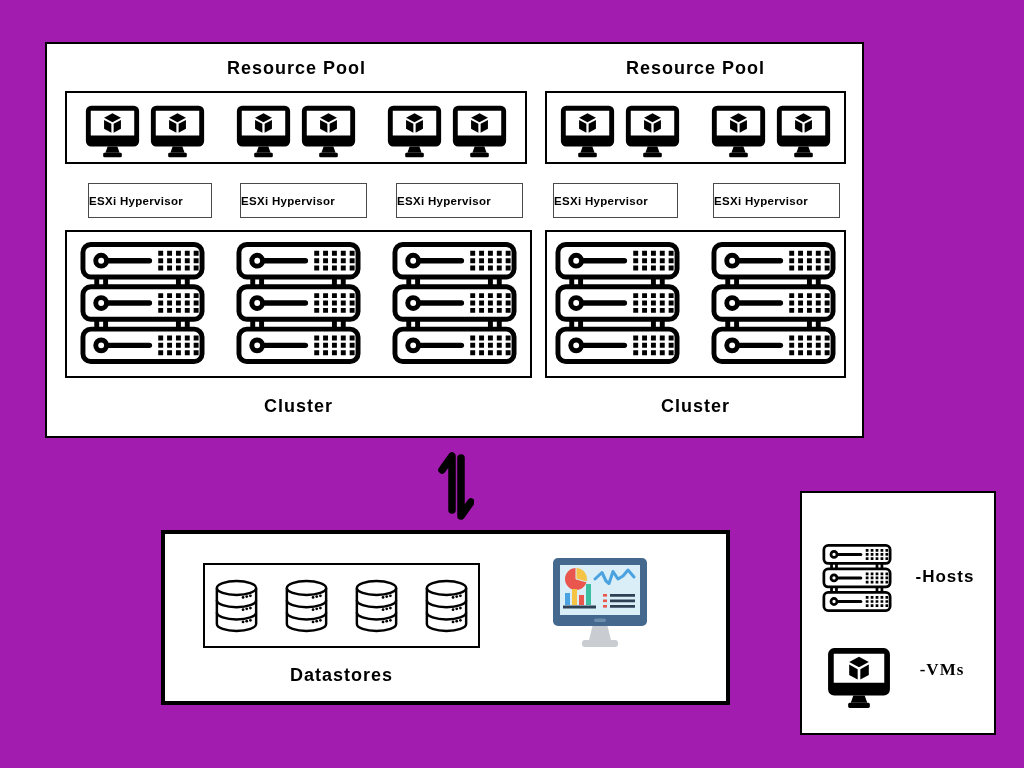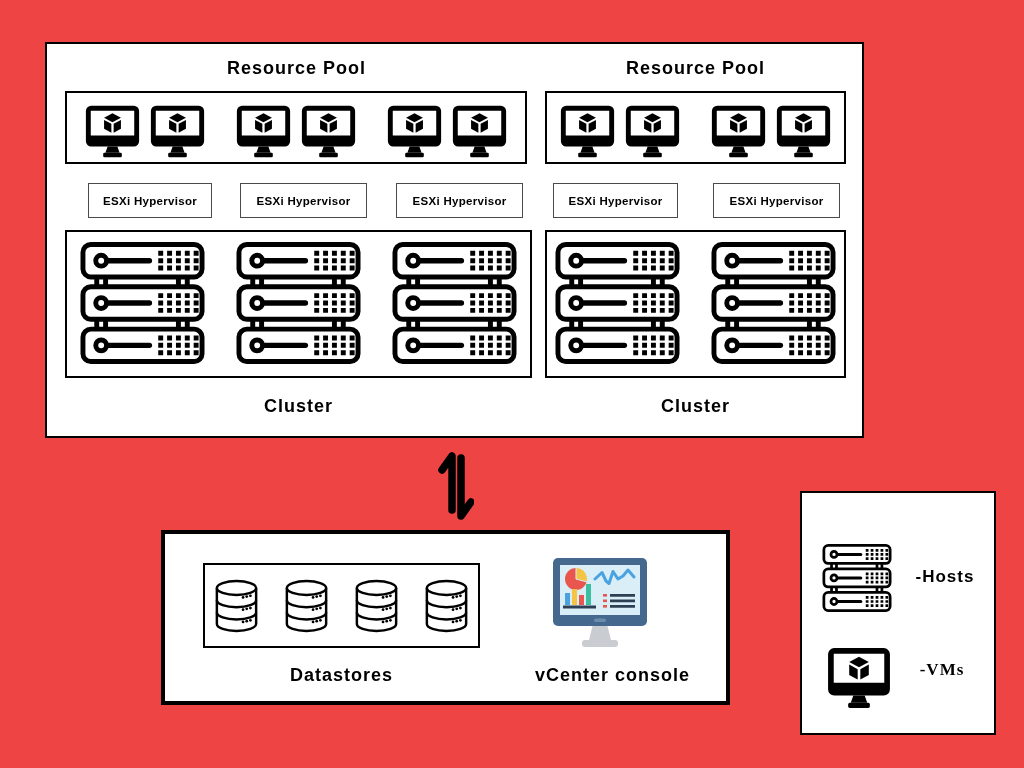--- a/index.html
+++ b/index.html
@@ -1,25 +1,25 @@
 <!DOCTYPE html>
 <html style="--vc-bezel: #45688e; --vc-screen: #d9eef7; --vc-notch: #6b8cab; --vc-red: #e8564e; --vc-yellow: #f6c445; --vc-blue: #4aa3e0; --vc-teal: #3bbfa0; --vc-dark: #2e4154; --vc-stand: #c9cdd2;"><head>
 <meta charset="utf-8">
 <style>
   html,body{margin:0;padding:0;background:#fff;}
   body{width:1024px;height:768px;font-family:"Liberation Sans","DejaVu Sans",sans-serif;color:#000;}
-  .canvas{position:relative;width:1024px;height:768px;background:#ef4444;overflow:hidden;}
+  .canvas{position:relative;width:1024px;height:768px;background:#a21caf;overflow:hidden;}
   .abs{position:absolute;box-sizing:border-box;}
   .box{position:absolute;box-sizing:border-box;border:2px solid #000;background:#fff;}
   .thick{border-width:4px;}
   .lbl{position:absolute;box-sizing:border-box;font-weight:700;text-align:center;letter-spacing:1px;}
   .t18{font-size:18px;}
   .t17{font-size:17px;}
   .esxi-box{position:absolute;box-sizing:border-box;border:1.5px solid #4a4a4a;background:#fff;
-            display:flex;align-items:center;justify-content:center;
+            display:flex;align-items:center;justify-content:flex-start;
             font-size:11.5px;font-weight:700;letter-spacing:.3px;}
   .vm-row{display:flex;align-items:flex-end;justify-content:center;height:100%;padding-bottom:3px;box-sizing:border-box;}
   .vm-row svg{width:57px;height:55px;flex:0 0 auto;margin-right:8px;}
   .vm-row svg:nth-child(even){margin-right:29px;}
   .vm-row svg:last-child{margin-right:0;}
   .cluster-row{display:flex;align-items:center;justify-content:center;height:100%;gap:31px;}
   .cluster-row svg{width:125px;height:124px;flex:0 0 auto;}
   .db-row{display:flex;align-items:center;justify-content:center;height:100%;gap:23px;}
   .db-row svg{width:47px;height:54px;flex:0 0 auto;}
   .defs{position:absolute;width:0;height:0;overflow:hidden;}
@@ -207,21 +207,20 @@
         <svg>
           <use href="#sym-db"></use>
         </svg>
       </div>
   </div>
   <div class="lbl t18" style="left:203px;top:665px;width:277px;">Datastores</div>
 
   <svg class="abs" style="left:550px;top:556px;width:100px;height:92px;">
       <use href="#sym-vcenter"></use>
     </svg>
-  <div class="lbl t18" style="left:510px;top:665px;width:205px;">vCenter console</div>
 
   <div class="box" style="left:800px;top:491px;width:196px;height:244px;"></div>
 
   <svg class="abs" style="left:822px;top:544px;width:70px;height:69px;">
       <use href="#sym-host"></use>
     </svg>
   <div class="lbl t17" style="left:900px;top:567px;width:90px;text-align:center;">-Hosts</div>
 
   <svg class="abs" style="left:826px;top:646px;width:66px;height:64px;">
       <use href="#sym-vm"></use>

